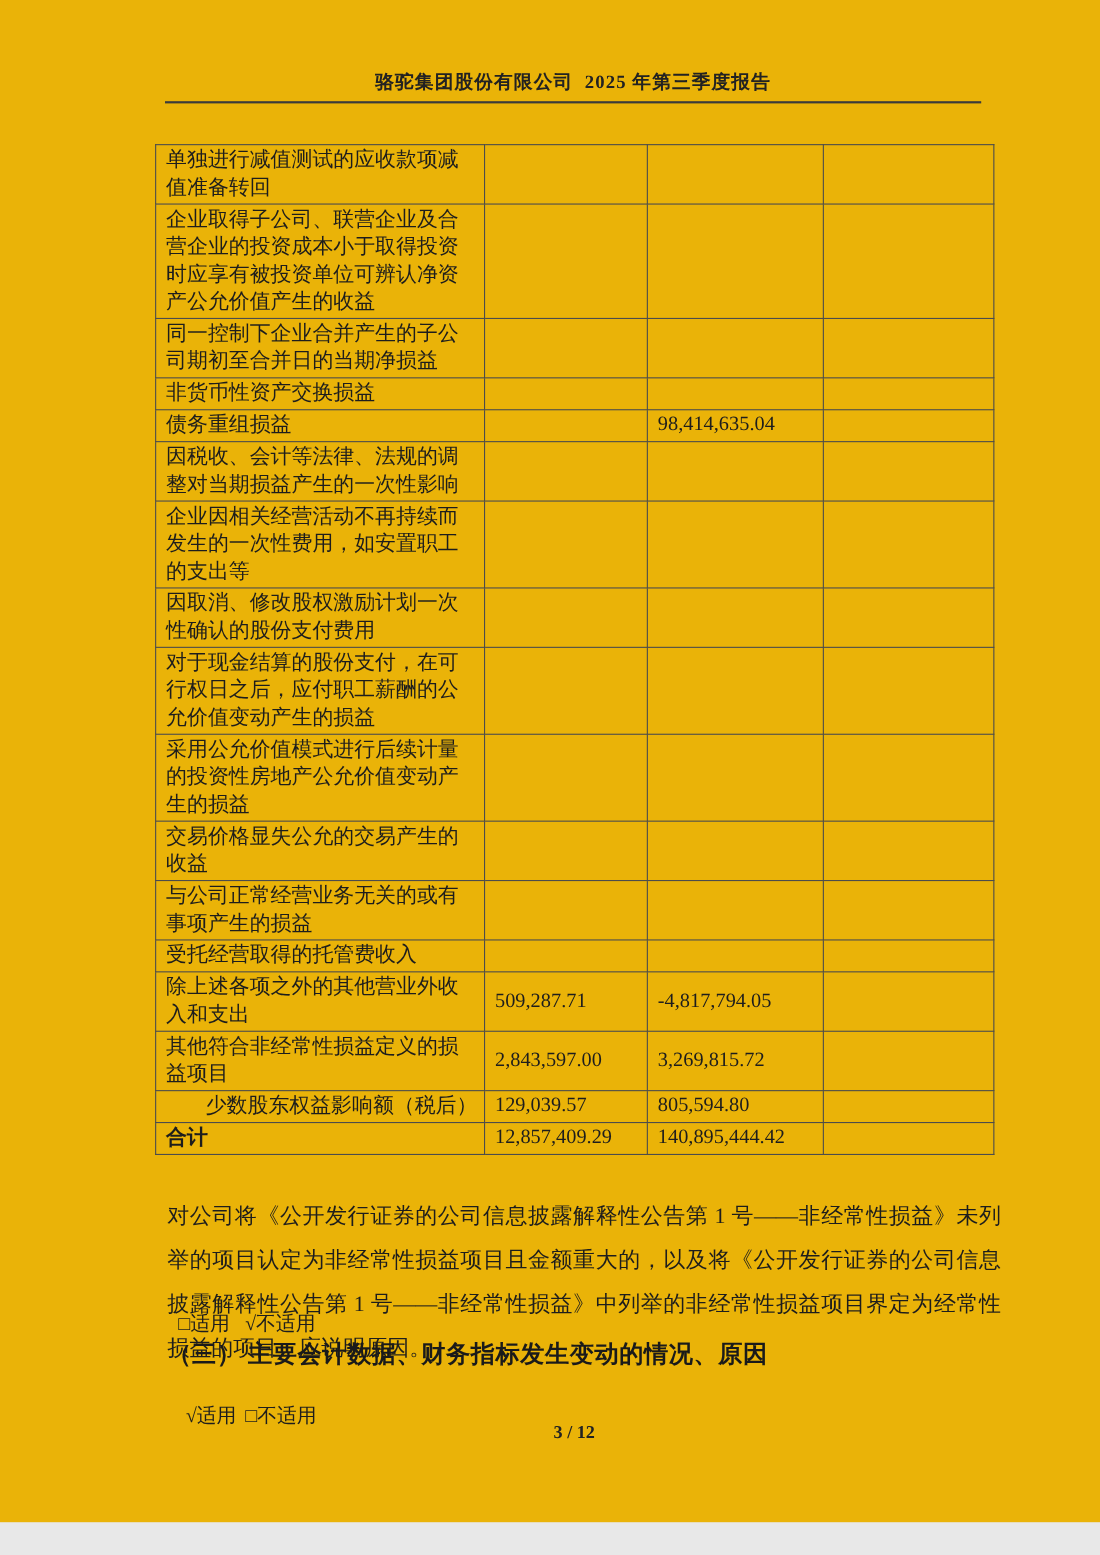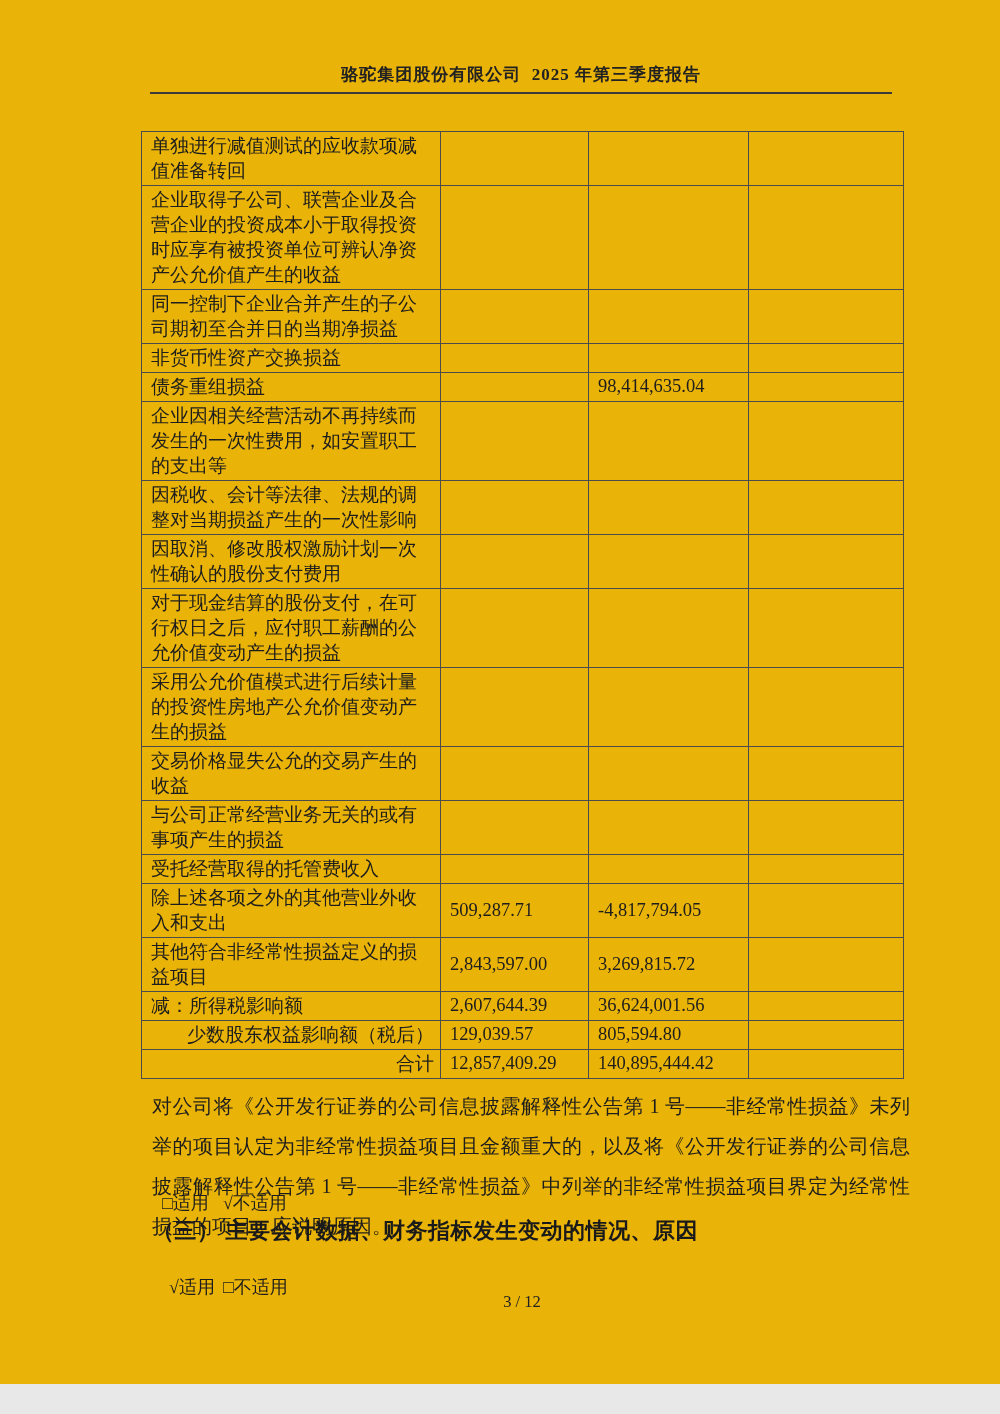--- a/index.html
+++ b/index.html
@@ -54,21 +54,21 @@
     color: #1d1d1d;
     word-break: break-all;
     overflow: hidden;
   }
   .items-table td.c-amount1,
   .items-table td.c-amount2 {
     text-align: left;
     font-size: 18.5px;
     padding-right: 7px;
   }
-  .items-table tr.center td.c-label { text-align: right; }
+  .items-table tr.center td.c-label { text-align: left; font-weight: bold; }
   .items-table tr.indent td.c-label { padding-left: 45px; font-family: Liberation Serif, serif; }
   .note-para {
     position: absolute;
     left: 152px;
     top: 1086px;
     width: 758px;
     margin: 0;
     font-size: 20px;
     line-height: 40px;
     text-align: justify;
@@ -96,21 +96,21 @@
   }
   .applicability-2 { left: 151px; top: 1254px; }
   .applicability-2 .opt-gap { margin-right: 8px; }
   .page-number {
     position: absolute;
     left: 141px;
     top: 1292px;
     width: 762px;
     text-align: center;
     font-size: 16.5px;
-    font-weight: normal;
+    font-weight: bold;
     color: #222222;
   }
 </style>
 </head>
 <body>
 
 <div class="page">
 
   <div class="header-title">骆驼集团股份有限公司  2025 年第三季度报告</div>
   <div class="header-rule"></div>
@@ -147,27 +147,27 @@
           <td class="c-amount2"></td>
           <td class="c-note"></td>
         </tr>
         <tr>
           <td class="c-label">债务重组损益</td>
           <td class="c-amount1"></td>
           <td class="c-amount2">98,414,635.04</td>
           <td class="c-note"></td>
         </tr>
         <tr>
+          <td class="c-label">因税收、会计等法律、法规的调整对当期损益产生的一次性影响</td>
+          <td class="c-amount1"></td>
+          <td class="c-amount2"></td>
+          <td class="c-note"></td>
+        </tr>
+        <tr>
           <td class="c-label">企业因相关经营活动不再持续而发生的一次性费用，如安置职工的支出等</td>
-          <td class="c-amount1"></td>
-          <td class="c-amount2"></td>
-          <td class="c-note"></td>
-        </tr>
-        <tr>
-          <td class="c-label">因税收、会计等法律、法规的调整对当期损益产生的一次性影响</td>
           <td class="c-amount1"></td>
           <td class="c-amount2"></td>
           <td class="c-note"></td>
         </tr>
         <tr>
           <td class="c-label">因取消、修改股权激励计划一次性确认的股份支付费用</td>
           <td class="c-amount1"></td>
           <td class="c-amount2"></td>
           <td class="c-note"></td>
         </tr>
@@ -204,26 +204,20 @@
         <tr>
           <td class="c-label">除上述各项之外的其他营业外收入和支出</td>
           <td class="c-amount1">509,287.71</td>
           <td class="c-amount2">-4,817,794.05</td>
           <td class="c-note"></td>
         </tr>
         <tr>
           <td class="c-label">其他符合非经常性损益定义的损益项目</td>
           <td class="c-amount1">2,843,597.00</td>
           <td class="c-amount2">3,269,815.72</td>
-          <td class="c-note"></td>
-        </tr>
-        <tr>
-          <td class="c-label">减：所得税影响额</td>
-          <td class="c-amount1">2,607,644.39</td>
-          <td class="c-amount2">36,624,001.56</td>
           <td class="c-note"></td>
         </tr>
         <tr class="indent">
           <td class="c-label">少数股东权益影响额（税后）</td>
           <td class="c-amount1">129,039.57</td>
           <td class="c-amount2">805,594.80</td>
           <td class="c-note"></td>
         </tr>
         <tr class="center">
           <td class="c-label">合计</td>

